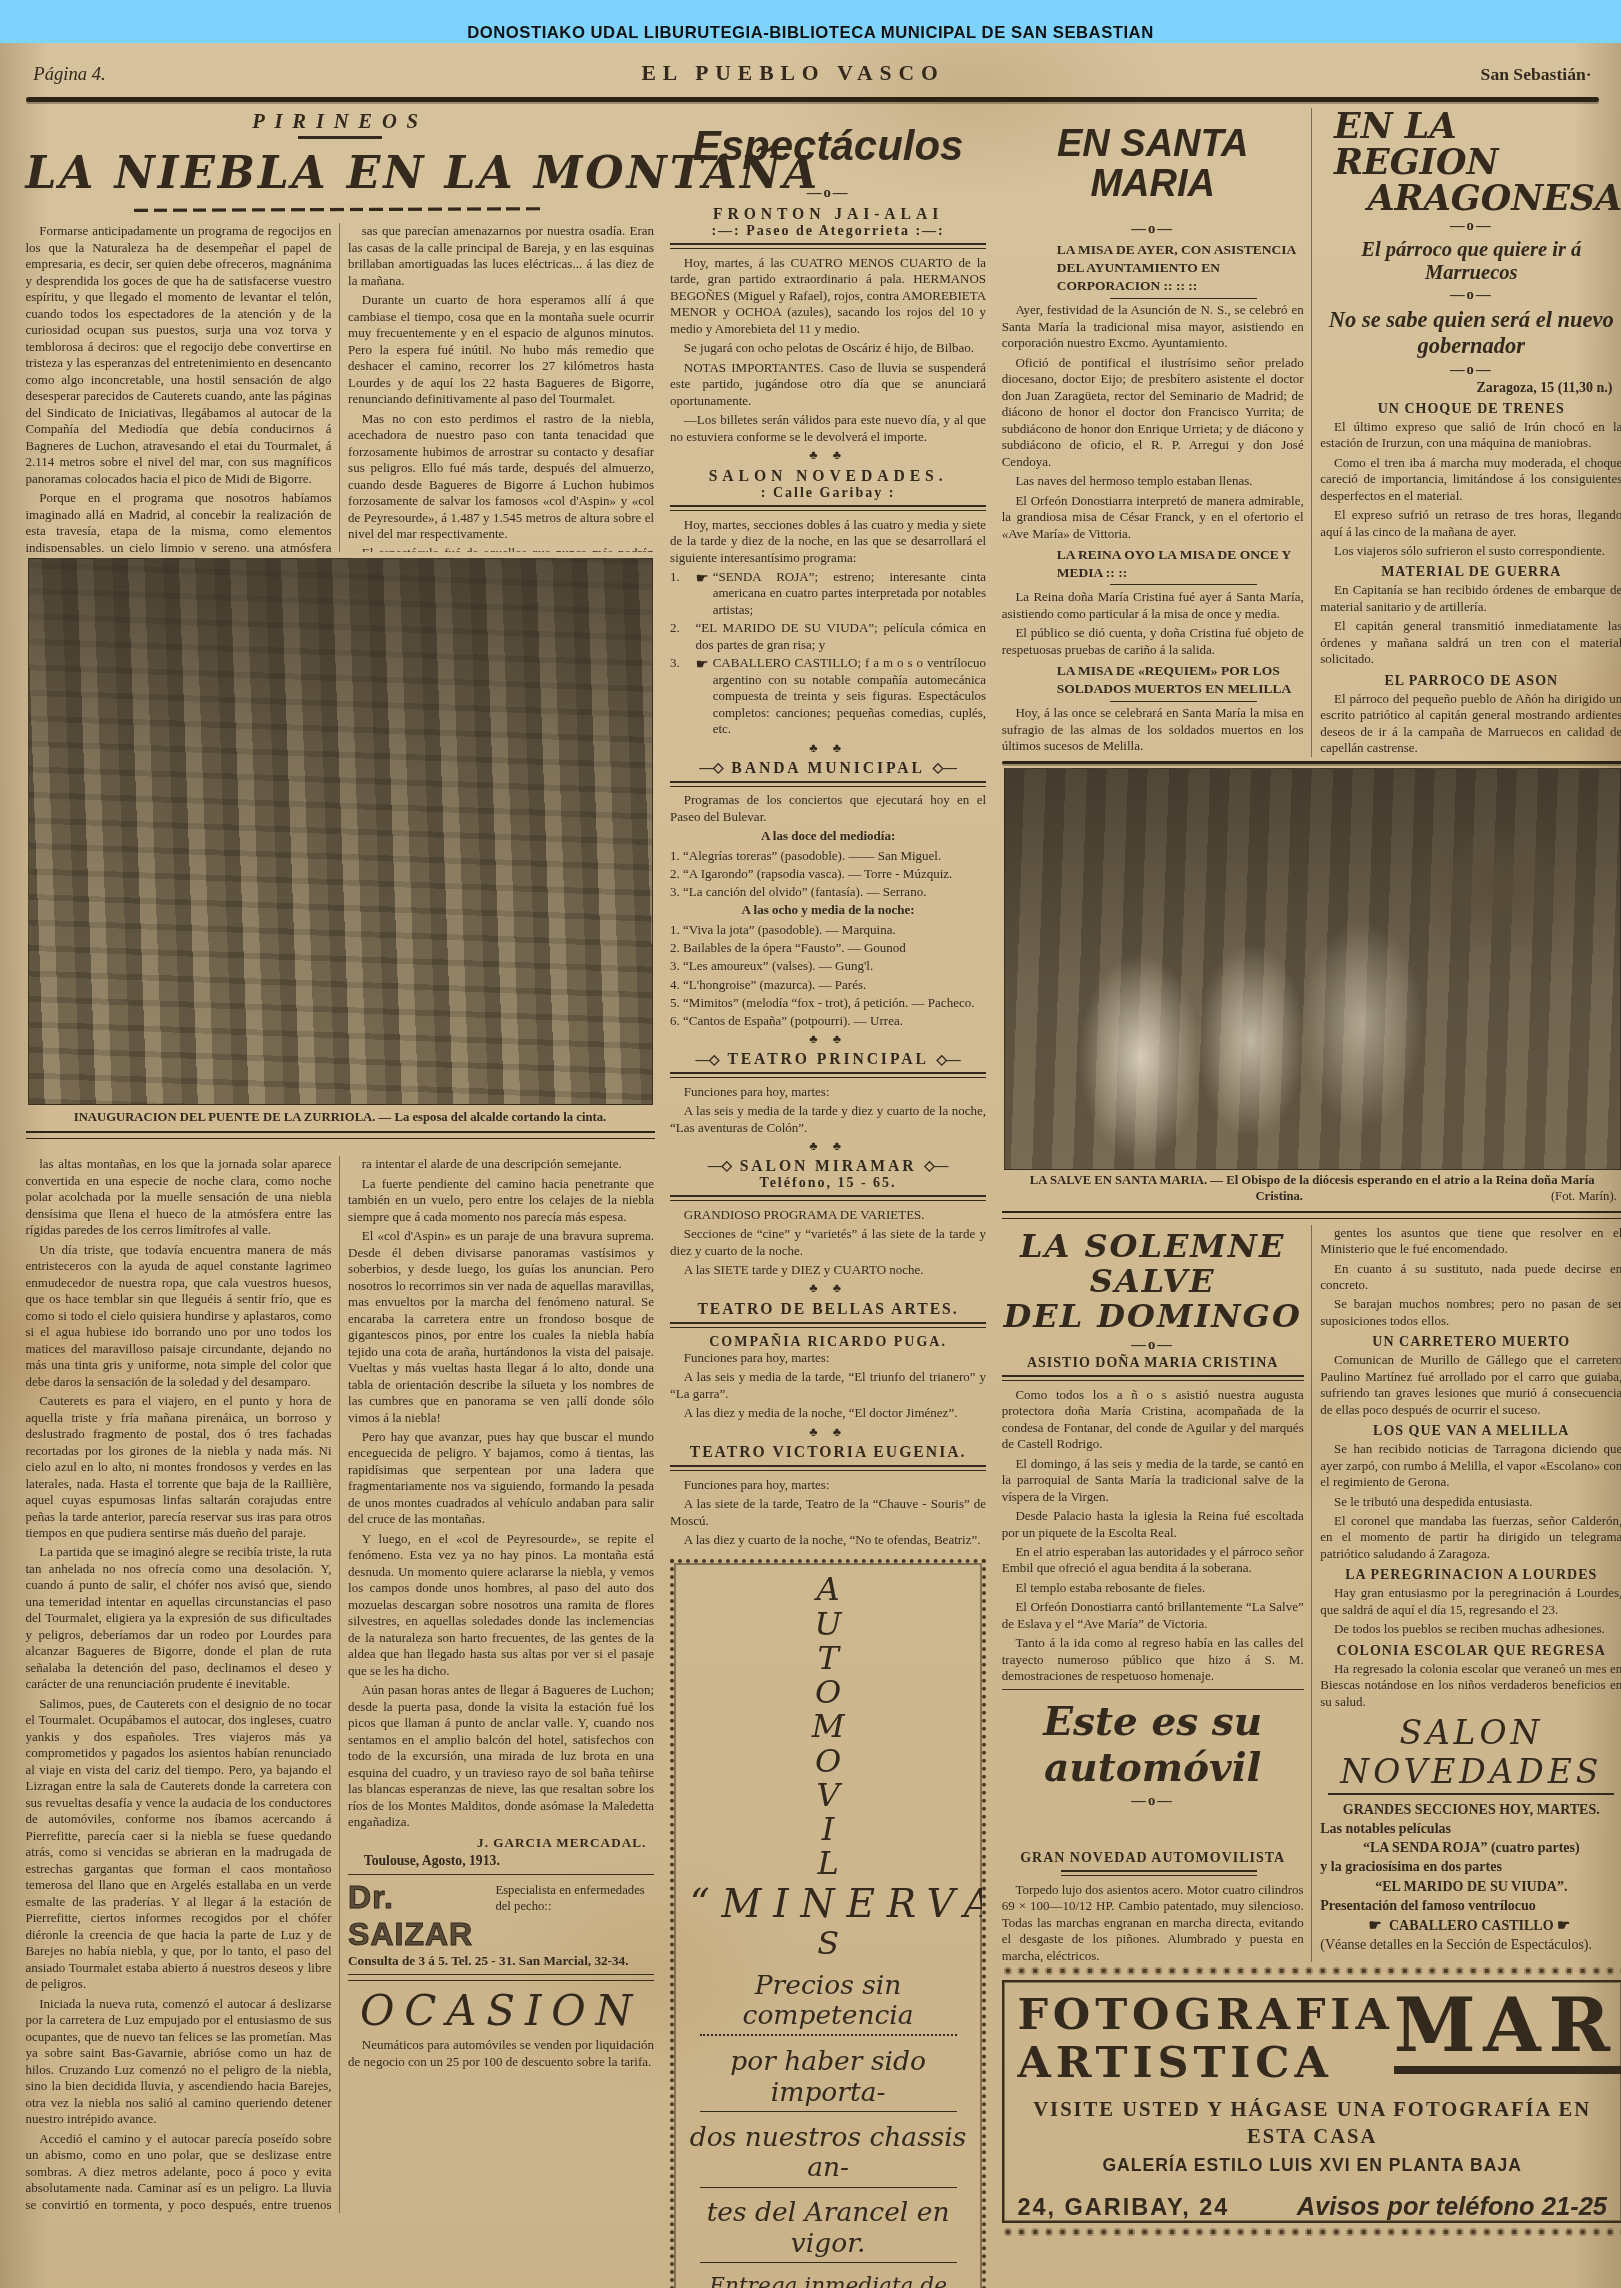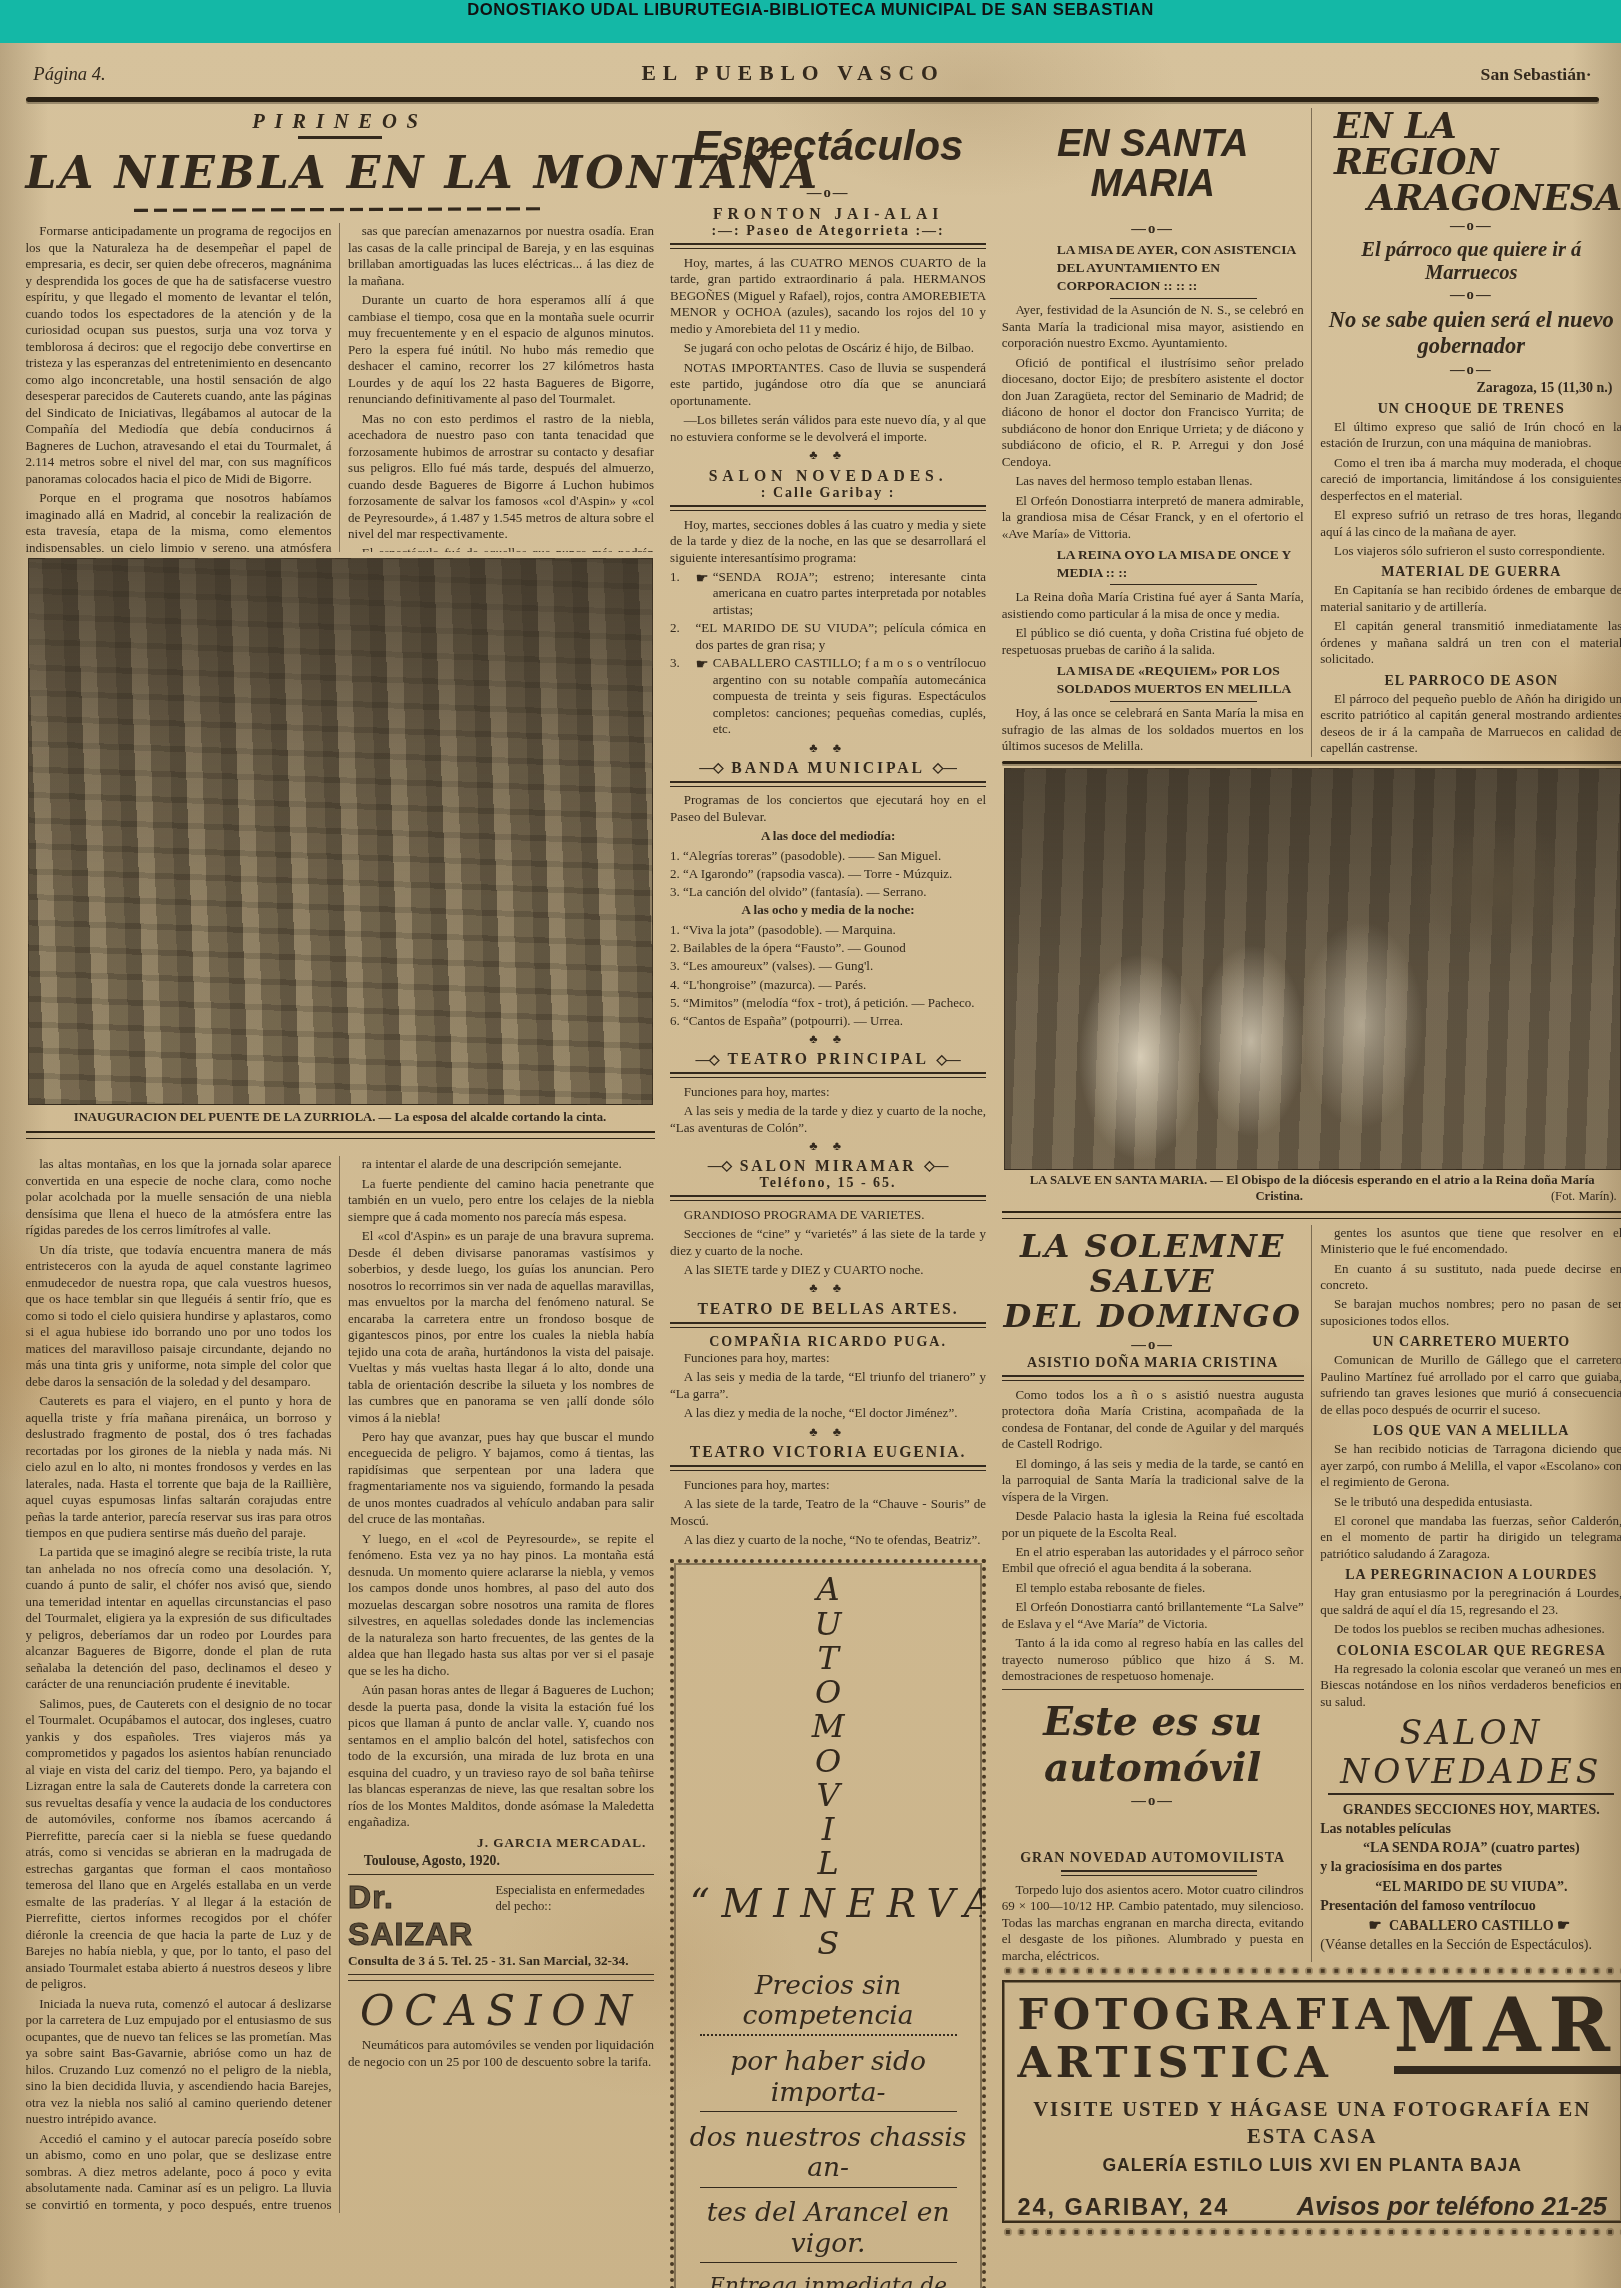--- a/index.html
+++ b/index.html
@@ -1,18 +1,18 @@
 <!DOCTYPE html>
 <html><head>
 <meta charset="utf-8">
 <style>
   html,body{margin:0;padding:0;background:#ffffff;}
   body{width:1621px;height:2289px;overflow:hidden;font-family:"Liberation Serif",serif;color:#33291d;}
   
-  .library-strip{height:43px;background:#14b8a6;display:flex;align-items:flex-start;justify-content:center;}
+  .library-strip{height:43px;background:#7dd3fc;display:flex;align-items:flex-end;justify-content:center;}
   .library-strip span{font-family:"Liberation Sans",sans-serif;font-weight:bold;font-size:16.7px;letter-spacing:0.5px;color:#111;}
   
   .paper{position:relative;height:2246px;box-sizing:border-box;padding:9.8px 21.6px 0 25.5px;
     background-color:#cfbb94;
     background-image:
       radial-gradient(ellipse 255px 196px at 2% 58%, rgba(166,120,62,.30), transparent 70%),
       radial-gradient(ellipse 176px 137px at 97% 30%, rgba(166,120,62,.22), transparent 70%),
       radial-gradient(ellipse 294px 157px at 60% 2%, rgba(120,90,50,.16), transparent 70%),
       radial-gradient(ellipse 216px 176px at 40% 86%, rgba(150,108,58,.14), transparent 70%),
       radial-gradient(ellipse 157px 118px at 78% 62%, rgba(150,108,58,.18), transparent 70%),
@@ -189,21 +189,21 @@
         <div class="subcol">
           <div>
               <p class="p">ra intentar el alarde de una descripción semejante.</p>
               <p class="p">La fuerte pendiente del camino hacia penetrante que también en un vuelo, pero entre los celajes de la niebla siempre que á cada momento nos parecía más espesa.</p>
               <p class="p">El «col d'Aspin» es un paraje de una bravura suprema. Desde él deben divisarse panoramas vastísimos y soberbios, y desde luego, los guías los anuncian. Pero nosotros lo recorrimos sin ver nada de aquellas maravillas, mas envueltos por la marcha del fenómeno natural. Se encaraba la carretera entre un frondoso bosque de gigantescos pinos, por entre los cuales la niebla había tejido una cota de araña, hurtándonos la vista del paisaje. Vueltas y más vueltas hasta llegar á lo alto, donde una tabla de orientación describe la silueta y los nombres de las cumbres que en panorama se ven ¡allí donde sólo vimos á la niebla!</p>
               <p class="p">Pero hay que avanzar, pues hay que buscar el mundo enceguecida de peligro. Y bajamos, como á tientas, las rapidísimas que serpentean por una ladera que fragmentariamente nos va siguiendo, formando la pesada de unos montes cuadrados al vehículo andaban para salir del cruce de las montañas.</p>
               <p class="p">Y luego, en el «col de Peyresourde», se repite el fenómeno. Esta vez ya no hay pinos. La montaña está desnuda. Un momento quiere aclararse la niebla, y vemos los campos donde unos hombres, al paso del auto dos mozuelas descargan sobre nosotros una ramita de flores silvestres, en aquellas soledades donde las inclemencias de la naturaleza son harto frecuentes, de las gentes de la aldea que han llegado hasta sus altas por ver si el pasaje que se les ha dicho.</p>
               <p class="p">Aún pasan horas antes de llegar á Bagueres de Luchon; desde la puerta pasa, donde la visita la estación fué los picos que llaman á punto de anclar valle. Y, cuando nos sentamos en el amplio balcón del hotel, satisfechos con todo de la excursión, una mirada de luz brota en una esquina del cuadro, y un travieso rayo de sol baña teñirse las blancas esperanzas de nieve, las que resaltan sobre los ríos de los Montes Malditos, donde asómase la Maledetta engañadiza.</p>
             </div>
           <div class="sig">J. GARCIA MERCADAL.</div>
-          <div class="dateline2">Toulouse, Agosto, 1920.</div>
+          <div class="dateline2">Toulouse, Agosto, 1913.</div>
           <div class="rule1"></div>
 
           <div>
             <div class="saizar-row">
               <span class="saizar-name">Dr. SAIZAR</span>
               <span class="saizar-desc">Especialista en enfermedades del pecho::</span>
             </div>
             <div class="saizar-consulta">Consulta de 3 á 5. Tel. 25 - 31. San Marcial, 32-34.</div>
           </div>
           <div class="rule1"></div>

